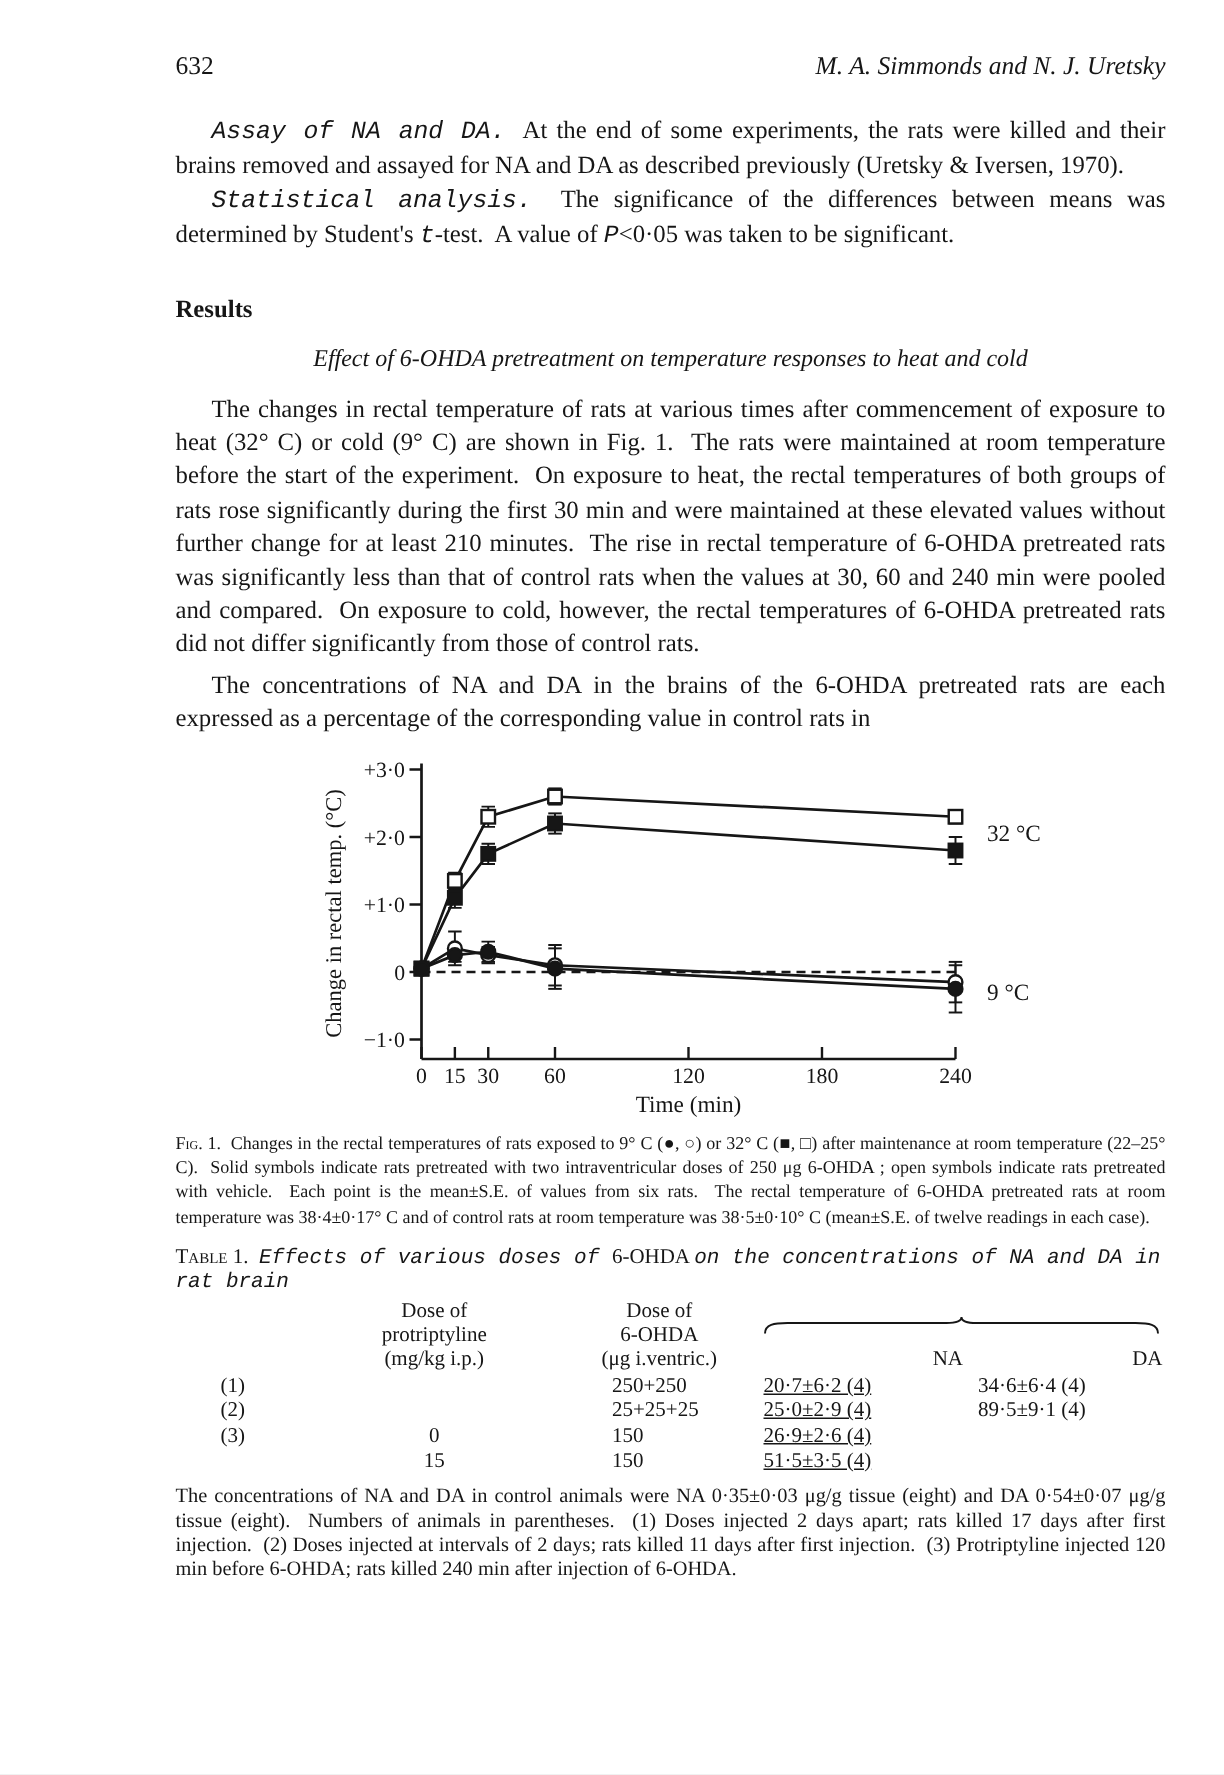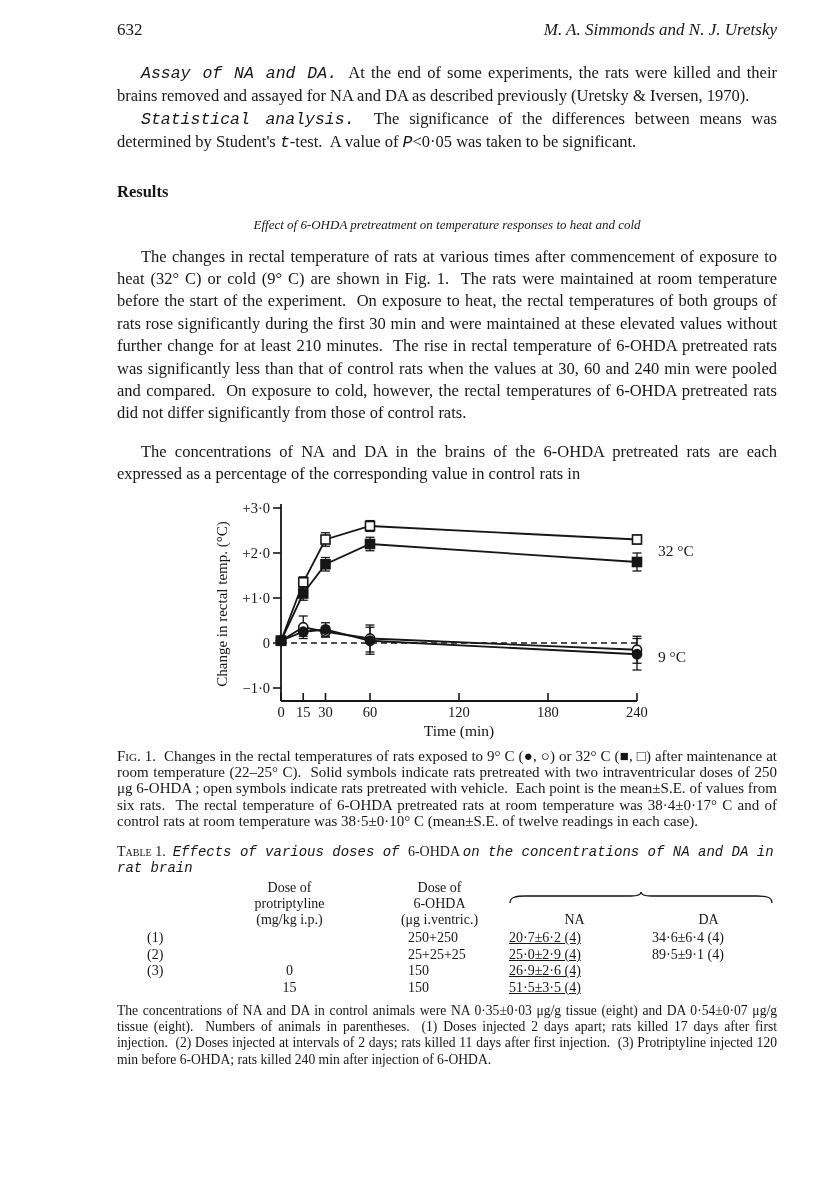--- a/index.html
+++ b/index.html
@@ -2,38 +2,38 @@
 <html><head>
 <meta charset="utf-8">
 <style>
   html,body{margin:0;padding:0;background:#e8e8e8;}
   .page{
     position:relative; width:816px; height:1183px; margin:0 auto;
     background:#ffffff; color:#161616;
     font-family:"Liberation Serif","DejaVu Serif",serif;
     overflow:hidden;
   }
-  .textblock{position:absolute; left:117px; top:20px; width:660px;}
+  .textblock{position:absolute; left:117px; top:34px; width:660px;}
   .pagehead{display:flex; justify-content:space-between; font-size:17px; margin-bottom:22px;}
   .running{font-style:italic;}
   p.body{font-size:16.5px; line-height:22.4px; text-align:justify; text-indent:24px;
          margin:0; white-space:pre-wrap;}
   .i{font-style:italic;font-family:Liberation Mono, monospace;} .sc{font-variant:small-caps;}
   .results{font-weight:bold; font-size:16.5px; margin:27px 0 0 0;}
-  .sectiontitle{font-style:italic; font-size:13px; text-align:center; margin:15px 0 13px 0;}
+  .sectiontitle{font-style:italic; font-size:16px; text-align:center; margin:15px 0 13px 0;}
   .figure{margin:14px 0 0 92px;}
-  .figcaption{font-size:15px; line-height:16.3px; text-align:justify; margin-top:2px;
+  .figcaption{font-size:12px; line-height:16.3px; text-align:justify; margin-top:2px;
               white-space:pre-wrap;}
   .tablecap{font-size:14px; margin-top:2px; white-space:pre-wrap;}
   .ftable{margin-top:4px; font-size:14px;}
   .t-head{display:grid; grid-template-columns:90px 165px 135px 268px; align-items:end;}
   .hcol{white-space:pre-line; text-align:center; line-height:16px;}
   .spanner{white-space:pre-line; text-align:center; line-height:16px;}
   .nada{display:grid; grid-template-columns:135px 133px; margin-top:2px;}
-  .nada div{text-align:center; padding-top:2px;}
+  .nada div{text-align:right; padding-top:2px;}
   .t-row{display:grid; grid-template-columns:90px 165px 135px 135px 133px; line-height:16.6px;}
   .t-row .c1{padding-left:30px;}
   .t-row .c2{text-align:center;}
   .t-row .c3{padding-left:36px;}
   .t-row .c4{padding-left:2px;text-decoration:underline;}
   .t-row .c5{padding-left:10px;}
   .t-body{margin-top:2px;}
   .footnote{font-size:13.6px; line-height:16.4px; text-align:justify; margin-top:6px;
             white-space:pre-wrap;}
   svg text{font-family:"Liberation Serif","DejaVu Serif",serif; fill:#161616;}
@@ -49,21 +49,21 @@
       <span class="running">M. A. Simmonds and N. J. Uretsky</span>
     </div>
 
     <p class="body"><span class="i">Assay of NA and DA.</span><span>  At the end of some experiments, the rats were killed and their brains removed and assayed for NA and DA as described previously (Uretsky &amp; Iversen, 1970).</span></p>
     <p class="body"><span class="i">Statistical analysis.</span><span>  The significance of the differences between means was determined by Student's </span><span class="i">t</span><span>-test.  A value of </span><span class="i">P</span><span>&lt;0·05 was taken to be significant.</span></p>
 
     <h2 class="results">Results</h2>
     <div class="sectiontitle">Effect of 6-OHDA pretreatment on temperature responses to heat and cold</div>
 
     <p class="body">The changes in rectal temperature of rats at various times after commencement of exposure to heat (32° C) or cold (9° C) are shown in Fig. 1.  The rats were maintained at room temperature before the start of the experiment.  On exposure to heat, the rectal temperatures of both groups of rats rose significantly during the first 30 min and were maintained at these elevated values without further change for at least 210 minutes.  The rise in rectal temperature of 6-OHDA pretreated rats was significantly less than that of control rats when the values at 30, 60 and 240 min were pooled and compared.  On exposure to cold, however, the rectal temperatures of 6-OHDA pretreated rats did not differ significantly from those of control rats.</p>
-    <p class="body" style="margin-top:16px">The concentrations of NA and DA in the brains of the 6-OHDA pretreated rats are each expressed as a percentage of the corresponding value in control rats in</p>
+    <p class="body" style="margin-top:5px">The concentrations of NA and DA in the brains of the 6-OHDA pretreated rats are each expressed as a percentage of the corresponding value in control rats in</p>
 
     <div class="figure" id="chart-holder"><svg width="505" height="242" viewBox="0 0 505 242">
           <line x1="72" y1="4" x2="72" y2="201" stroke="#161616" stroke-width="1.8"></line>
           <line x1="72" y1="201" x2="427.992" y2="201" stroke="#161616" stroke-width="1.8"></line>
           <line x1="64" y1="8" x2="72" y2="8" stroke="#161616" stroke-width="1.6"></line>
           <text x="61" y="13" font-size="14.5" text-anchor="end">+3·0</text>
           <line x1="64" y1="53" x2="72" y2="53" stroke="#161616" stroke-width="1.6"></line>
           <text x="61" y="58" font-size="14.5" text-anchor="end">+2·0</text>
           <line x1="64" y1="98" x2="72" y2="98" stroke="#161616" stroke-width="1.6"></line>
           <text x="61" y="103" font-size="14.5" text-anchor="end">+1·0</text>

